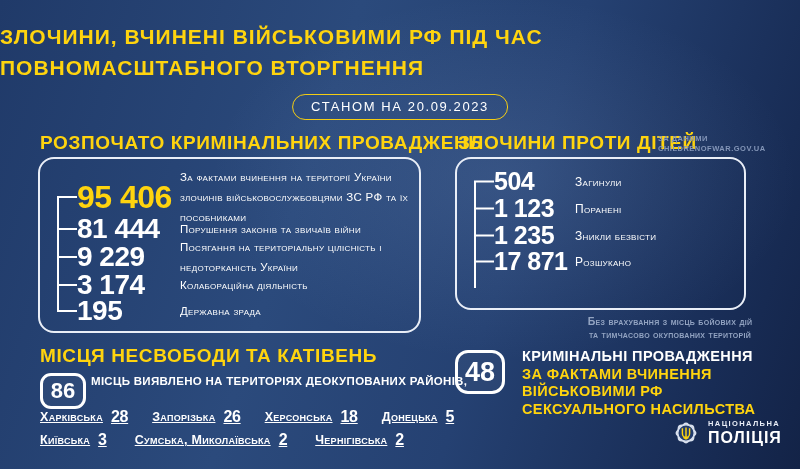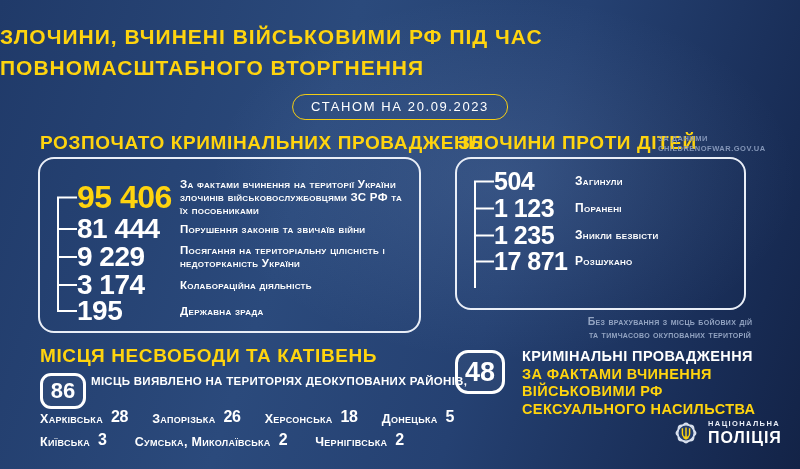--- a/index.html
+++ b/index.html
@@ -30,41 +30,41 @@
   .panel-right{left:455px;top:157px;width:287px;height:149px;}
   .vline{position:absolute;left:17px;width:2px;background:#fff;}
   .panel-left  .vline{top:38px;height:114px;}
   .panel-right .vline{top:22px;height:107px;}
   .row{position:absolute;left:0;right:6px;display:flex;align-items:center;transform:translateY(-50%);}
   .tick{width:20px;height:2px;background:#fff;margin-left:17px;flex:none;}
   .num{flex:none;font-weight:bold;letter-spacing:-.5px;white-space:nowrap;}
   .panel-left  .num{width:103px;font-size:28px;}
   .panel-left  .num.big{font-size:32px;}
   .panel-right .num{width:81px;font-size:25px;}
-  .lbl{font-variant:small-caps;font-weight:bold;font-size:11.5px;line-height:13px;letter-spacing:.3px;}
+  .lbl{font-variant:small-caps;font-weight:normal;font-size:11.5px;line-height:20px;letter-spacing:.3px;}
   .panel-right .lbl{font-size:12px;}
   .row.deport .lbl{flex:none;font-size:11px;}
   .dash{flex:1;height:2px;background:#fff;margin:0 5px;min-width:8px;max-width:26px;}
   .ret{flex:none;text-align:center;margin-left:2px;}
   .ret-num{display:block;font-weight:bold;font-size:23px;line-height:20px;letter-spacing:-.5px;}
   .ret-lbl{display:block;font-variant:small-caps;font-weight:bold;font-size:8.5px;color:#e7ecf5;}
 
   .footnote{position:absolute;left:548px;top:315px;width:244px;text-align:center;
          color:#93a4c2;font-variant:small-caps;font-weight:bold;font-size:10.5px;line-height:13px;letter-spacing:.3px;}
 
   
   .badge{position:absolute;border:3px solid #fff;border-radius:11px;display:flex;
          align-items:center;justify-content:center;font-weight:bold;background:rgba(255,255,255,0.04);}
   .badge-86{left:40px;top:373px;width:40px;height:30px;font-size:22px;}
   .det-desc{position:absolute;left:91px;top:374px;font-size:11.5px;line-height:15.5px;
          font-weight:bold;letter-spacing:.3px;color:#fff;}
   .regions{position:absolute;left:40px;display:flex;align-items:baseline;}
   .regions.r1{top:408px;gap:24px;}
   .regions.r2{top:431px;gap:28px;}
-  .region{display:flex;align-items:flex-end;}
+  .region{display:flex;align-items:center;text-decoration:underline;}
   .rname{font-variant:small-caps;font-weight:bold;font-size:12.5px;letter-spacing:.3px;}
   .rnum{font-weight:bold;font-size:16px;margin-left:8px;letter-spacing:-.3px;}
 
   
   .badge-72{left:455px;top:350px;width:44px;height:38px;font-size:27px;border-radius:13px;}
   .sv-lines{position:absolute;left:522px;top:348px;font-weight:bold;font-size:14.5px;line-height:17.5px;letter-spacing:.4px;}
   .police{position:absolute;left:670px;top:417px;display:flex;align-items:center;}
   .police-txt{margin-left:6px;line-height:1;}
   .police-top{display:block;font-size:7.5px;font-weight:bold;letter-spacing:1.4px;color:#e9eef7;}
   .police-bottom{display:block;font-size:16px;font-weight:bold;letter-spacing:1px;color:#fff;margin-top:2px;text-align:right;}

